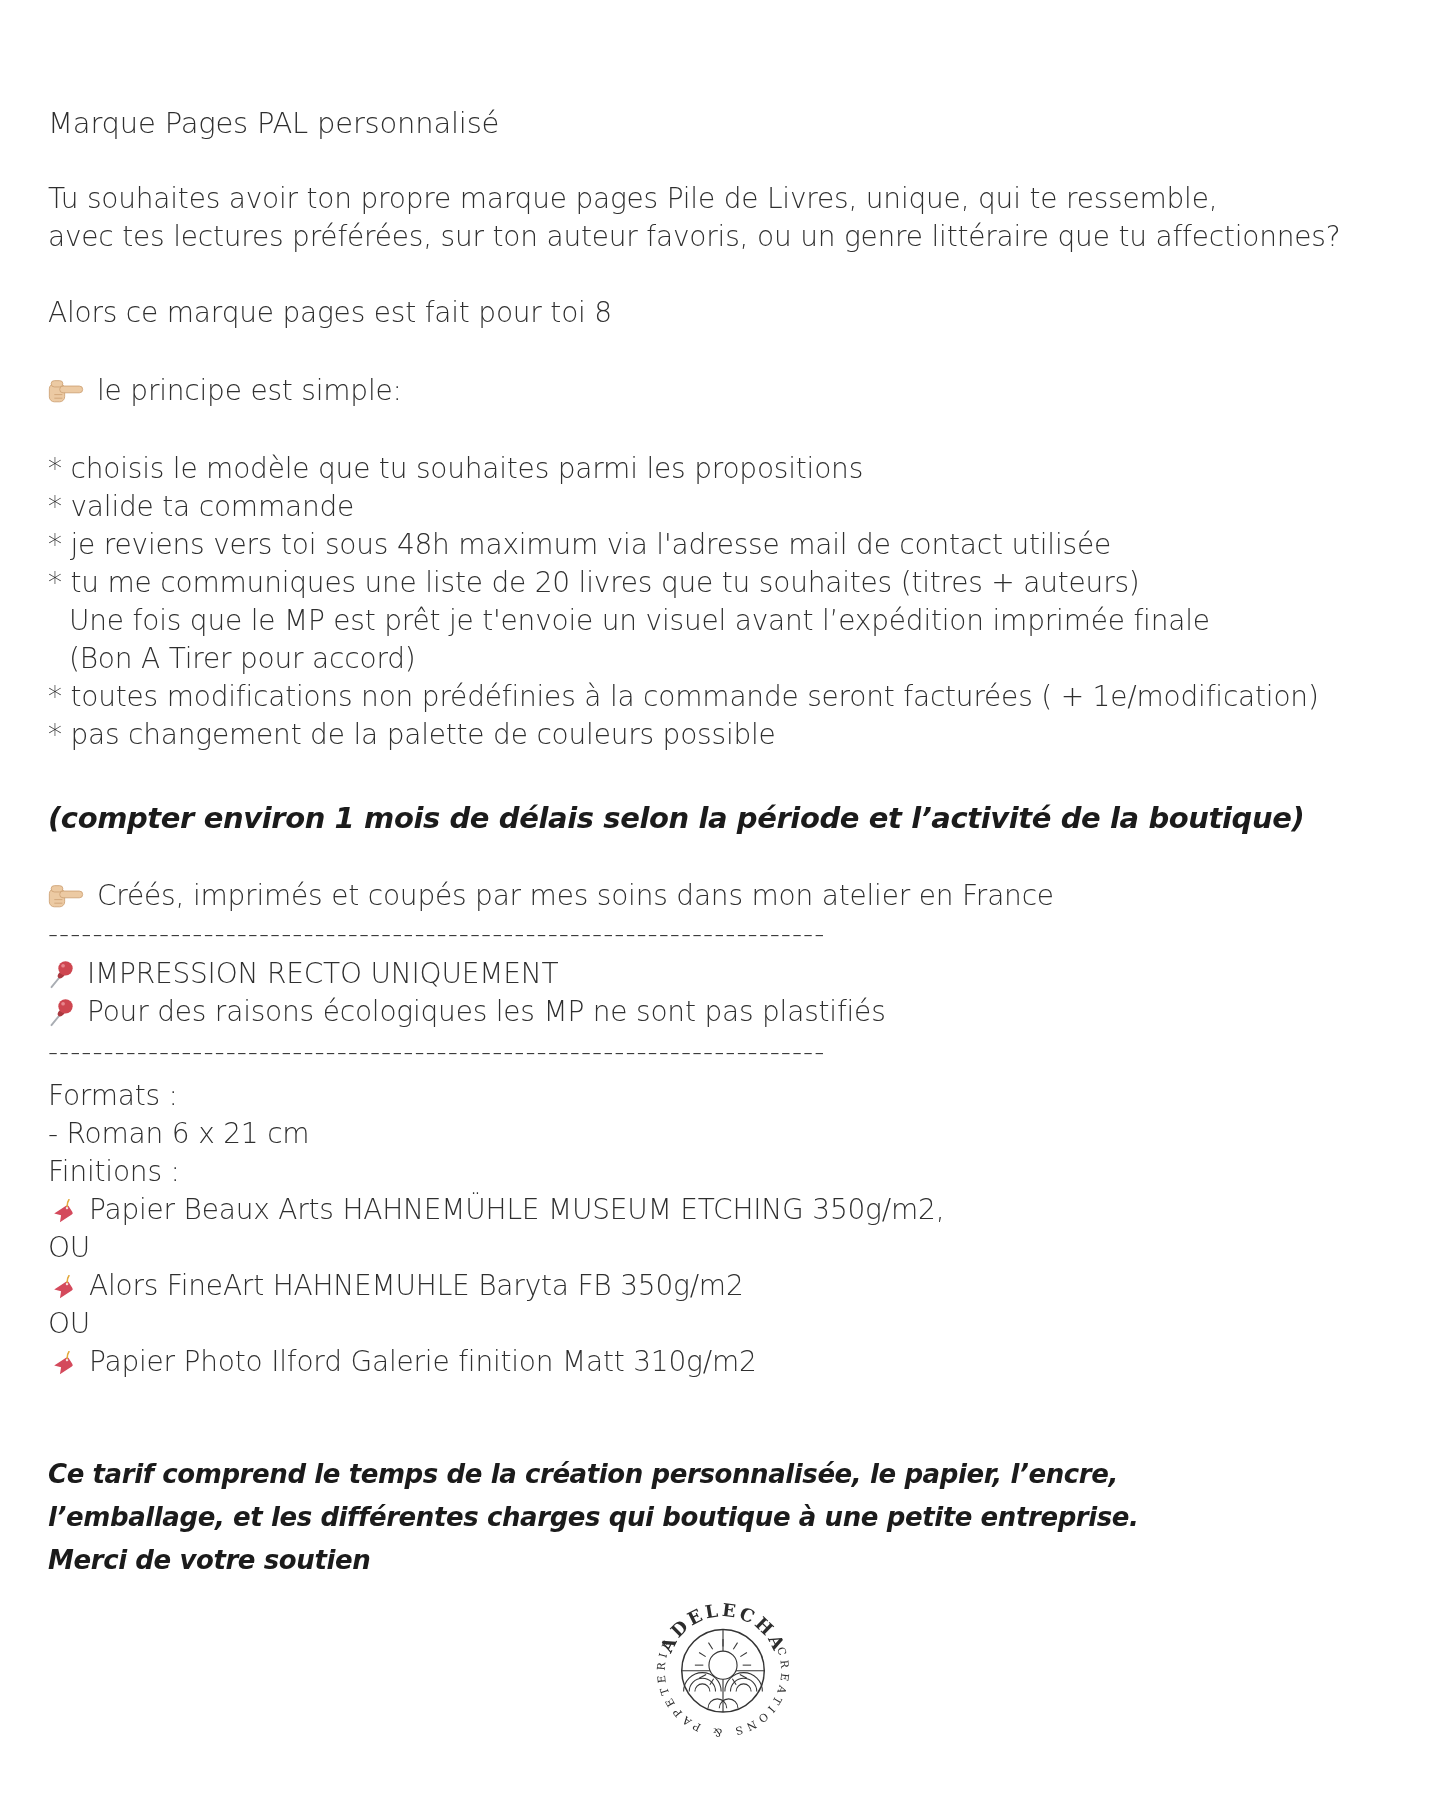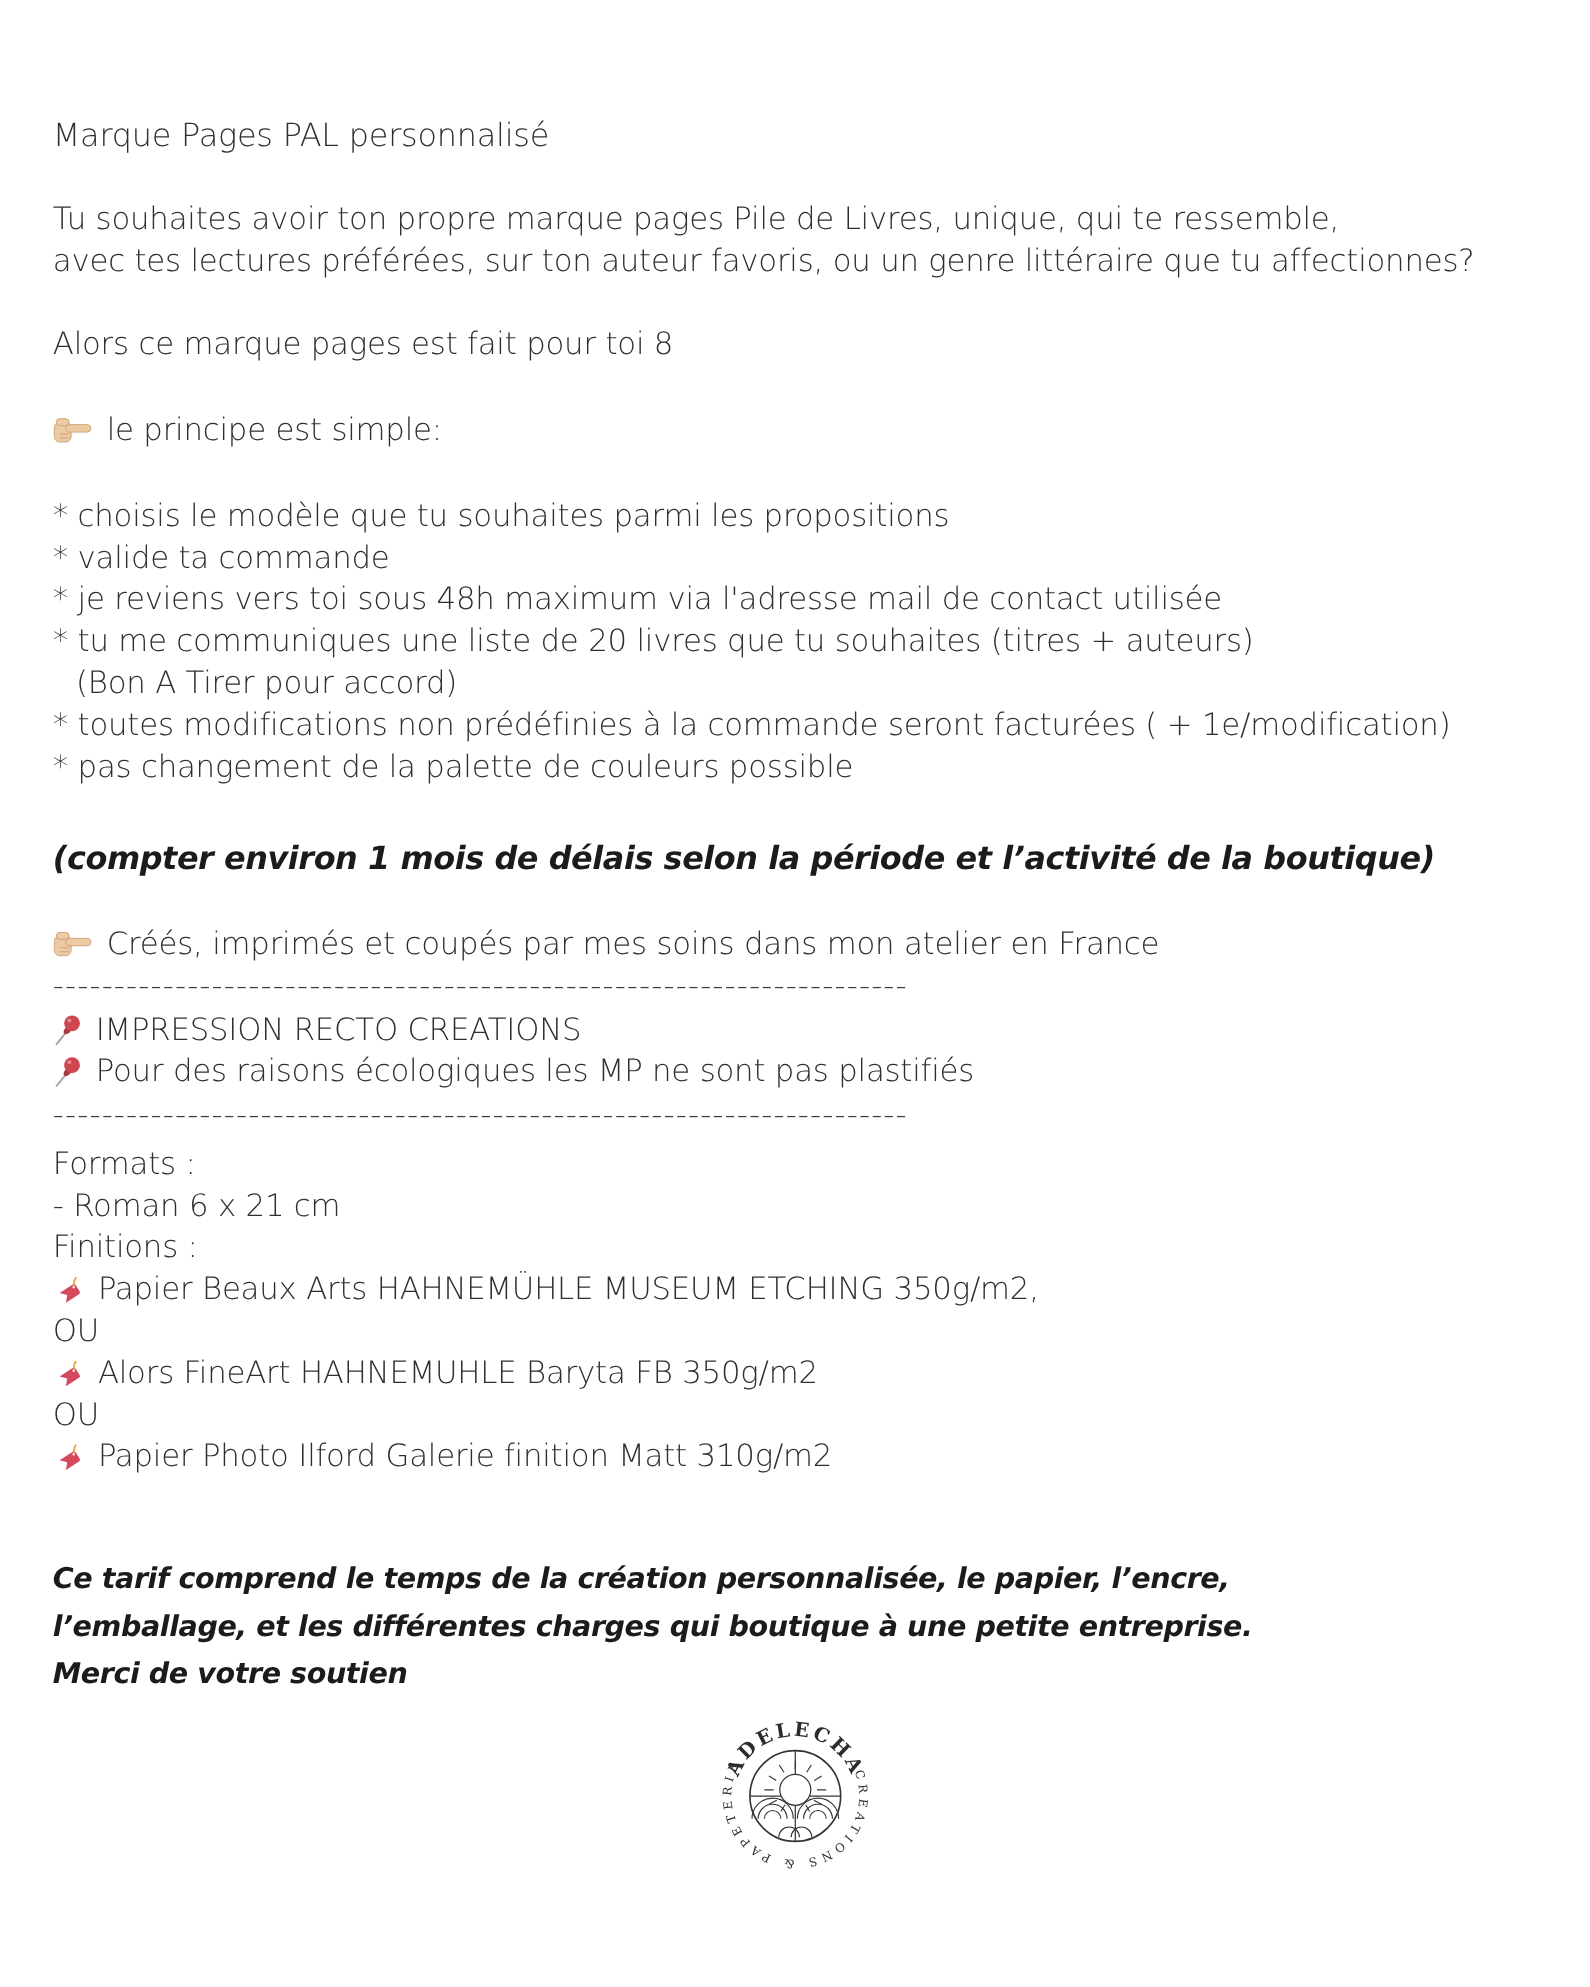--- a/index.html
+++ b/index.html
@@ -56,20 +56,21 @@
       <line x1="7" y1="24" x2="16" y2="24" stroke="#cfa477" stroke-width="1"></line>
     </svg>
     <span class="line">le principe est simple:</span>
   </div>
 
   <div class="steps">
     <div class="line">* choisis le modèle que tu souhaites parmi les propositions</div>
     <div class="line">* valide ta commande</div>
     <div class="line">* je reviens vers toi sous 48h maximum via l'adresse mail de contact utilisée</div>
     <div class="line">* tu me communiques une liste de 20 livres que tu souhaites (titres + auteurs)</div>
+    <div class="line indent">Une fois que le MP est prêt je t'envoie un visuel avant l’expédition imprimée finale</div>
     <div class="line indent">(Bon A Tirer pour accord)</div>
     <div class="line">* toutes modifications non prédéfinies à la commande seront facturées ( + 1e/modification)</div>
     <div class="line">* pas changement de la palette de couleurs possible</div>
   </div>
 
   <div class="boldnote">(compter environ 1 mois de délais selon la période et l’activité de la boutique)</div>
 
   <div class="iconrow madein">
     <svg class="emoji-svg" width="36" height="30" viewBox="0 0 40 32">
       <rect x="1.5" y="8" width="17" height="20" rx="5.5" fill="#eccaa3" stroke="#cfa477" stroke-width="1"></rect>
@@ -84,21 +85,21 @@
   <div class="divider div1">----------------------------------------------------------------------</div>
 
   <div class="pins">
     <div class="pinrow">
       <svg class="emoji-svg" width="28" height="32" viewBox="0 0 32 36">
         <line x1="13" y1="22" x2="4" y2="33" stroke="#a9adb3" stroke-width="2.2" stroke-linecap="round"></line>
         <ellipse cx="15.5" cy="18.5" rx="5.2" ry="3.2" transform="rotate(-45 15.5 18.5)" fill="#aa383f"></ellipse>
         <circle cx="20" cy="11.5" r="8.2" fill="#ce4650"></circle>
         <circle cx="17.2" cy="8.6" r="2.1" fill="#e8868d"></circle>
       </svg>
-      <span class="line">IMPRESSION RECTO CREATIONS</span>
+      <span class="line">IMPRESSION RECTO UNIQUEMENT</span>
     </div>
     <div class="pinrow">
       <svg class="emoji-svg" width="28" height="32" viewBox="0 0 32 36">
         <line x1="13" y1="22" x2="4" y2="33" stroke="#a9adb3" stroke-width="2.2" stroke-linecap="round"></line>
         <ellipse cx="15.5" cy="18.5" rx="5.2" ry="3.2" transform="rotate(-45 15.5 18.5)" fill="#aa383f"></ellipse>
         <circle cx="20" cy="11.5" r="8.2" fill="#ce4650"></circle>
         <circle cx="17.2" cy="8.6" r="2.1" fill="#e8868d"></circle>
       </svg>
       <span class="line">Pour des raisons écologiques les MP ne sont pas plastifiés</span>
     </div>

